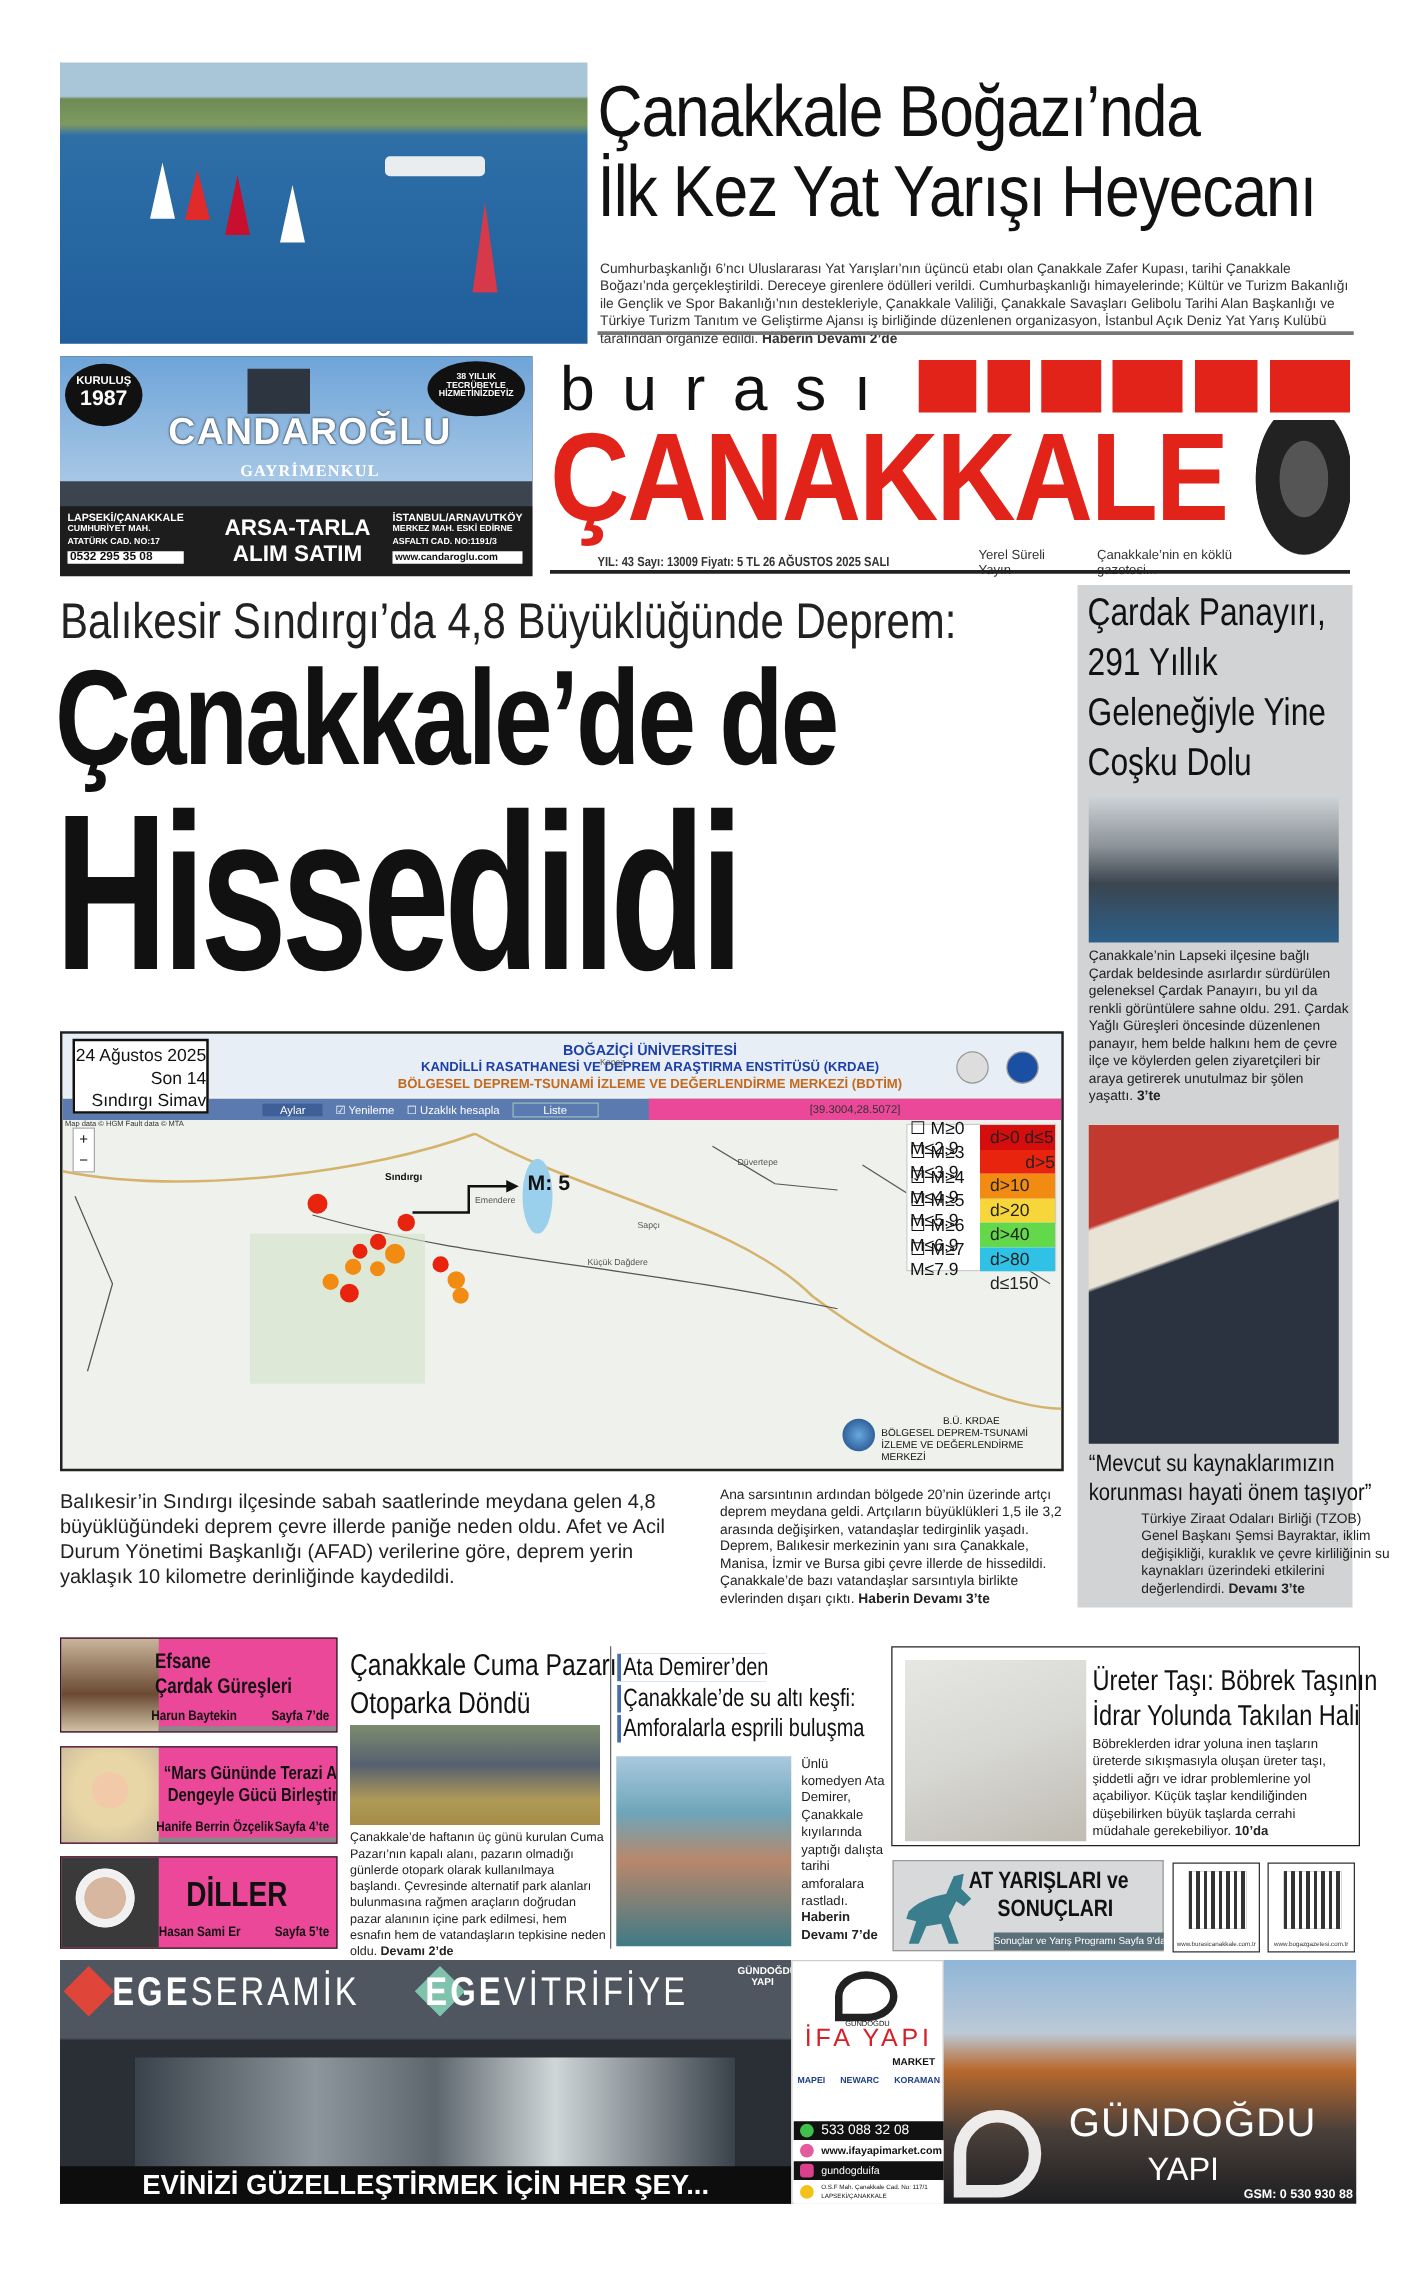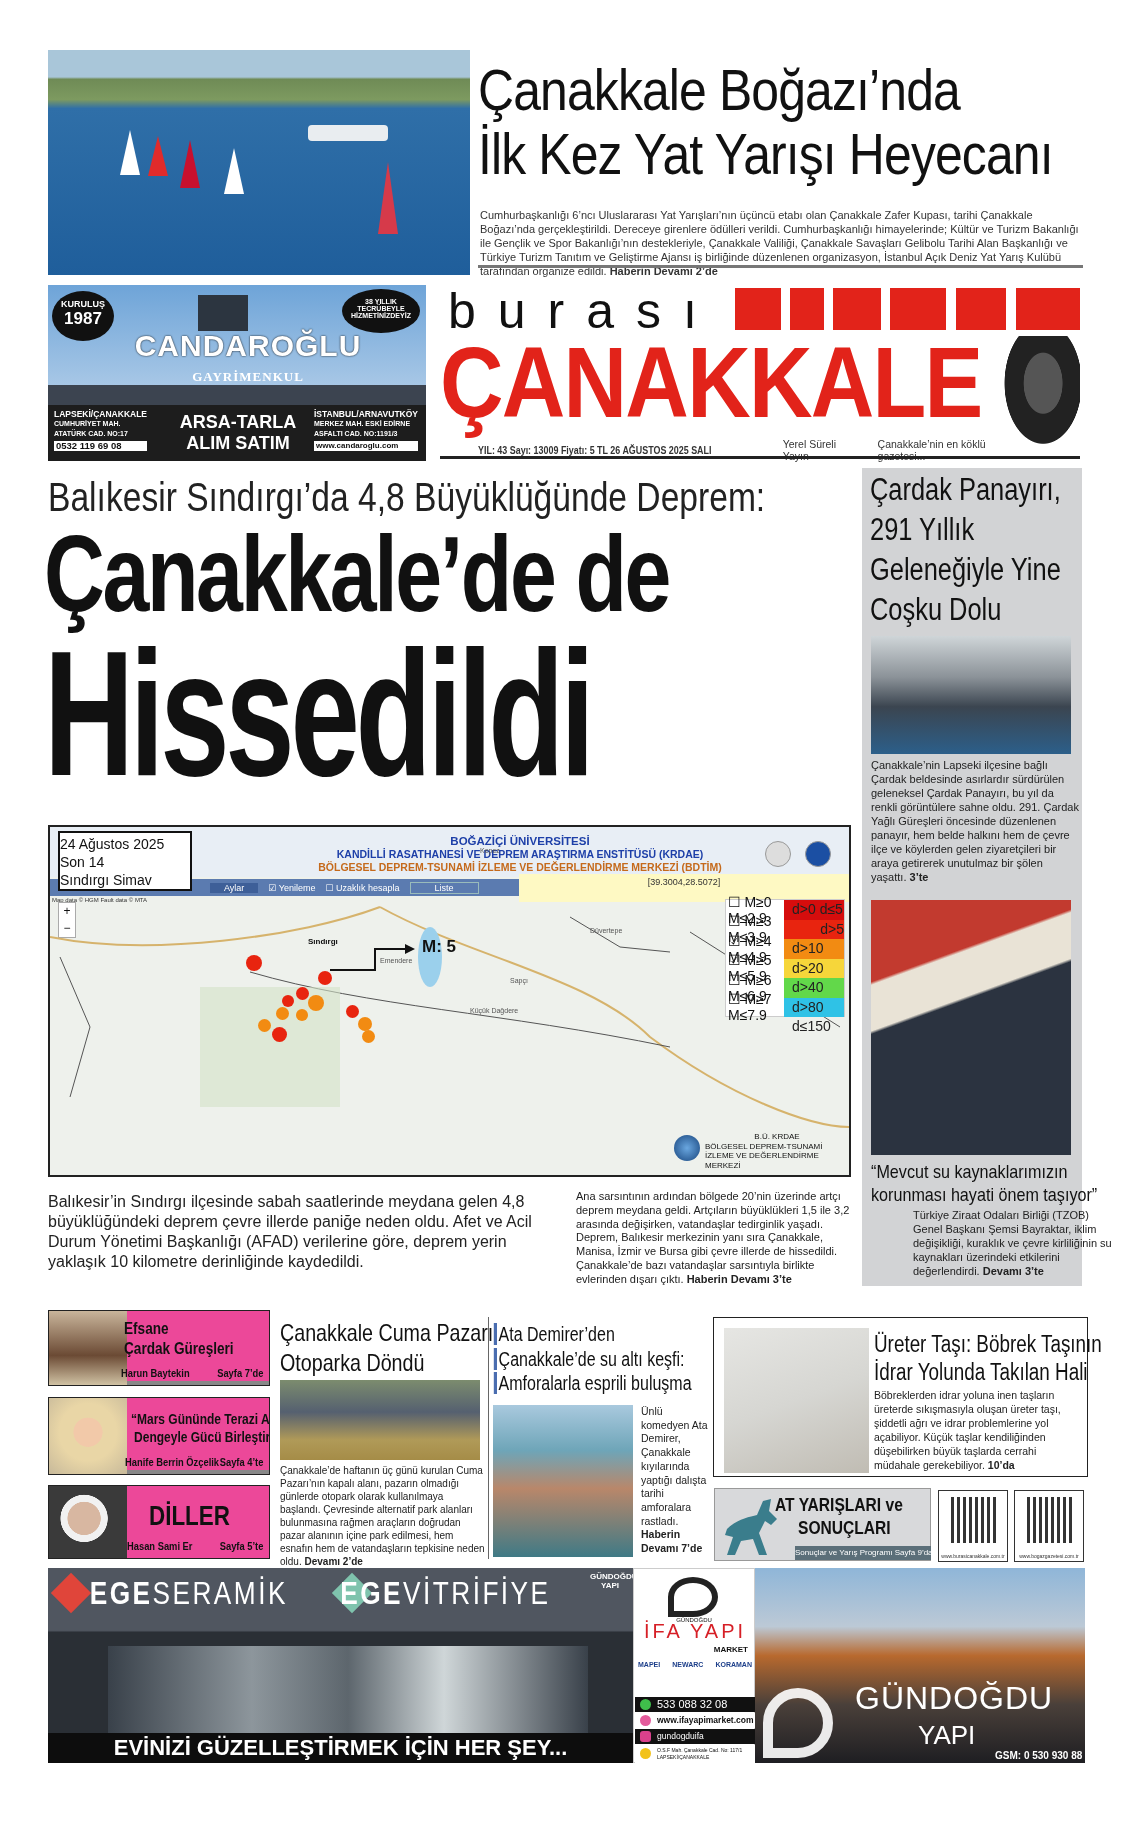--- a/index.html
+++ b/index.html
@@ -20,24 +20,24 @@
 #mast-info{left:478px;top:438px;width:525px;font-size:10.5px;color:#333;display:flex;gap:30px;align-items:center}
 #mast-rule{left:440px;top:456px;width:640px;height:3px;background:#222}
 #ataturk{left:998px;top:336px;width:82px;height:118px;background:radial-gradient(ellipse at 55% 40%,#555 0 30%,#222 31% 60%,#fff 61%)}
 
 #kicker{left:48px;top:475px;font-size:40px;transform:scaleX(.84);transform-origin:left top;white-space:nowrap;color:#222}
 #head1{left:44px;top:520px;font-size:108px;font-weight:900;letter-spacing:-3px;transform:scaleX(.78);transform-origin:left top;white-space:nowrap;line-height:1}
 #head2{left:44px;top:625px;font-size:178px;font-weight:900;letter-spacing:-6px;transform:scaleX(.70);transform-origin:left top;white-space:nowrap;line-height:1}
 
 #map{left:48px;top:825px;width:803px;height:352px;border:2px solid #222;background:#eef1ec;overflow:hidden}
 #map-header{position:absolute;left:0;top:0;width:100%;height:50px;background:#e8eef5}
-#map-date{position:absolute;left:8px;top:4px;width:134px;height:60px;background:#fff;border:2px solid #111;font-size:14px;line-height:18px;text-align:left;padding-top:2px}
+#map-date{position:absolute;left:8px;top:4px;width:109px;height:60px;background:#fff;border:2px solid #111;font-size:14px;line-height:18px;text-align:right;padding-top:2px}
 #map-inst{position:absolute;left:250px;top:8px;width:440px;text-align:center;font-weight:700;font-size:10.5px;line-height:13px}
 #map-toolbar{position:absolute;left:0;top:52px;width:100%;height:17px;background:#5b7bb0;display:flex;align-items:center;font-size:9px;color:#fff;gap:10px;padding-left:160px}
-#map-toolbar .coords{margin-left:auto;background:#fef9c3;color:#333;height:28px;line-height:17px;width:330px;text-align:center}
+#map-toolbar .coords{margin-left:auto;background:#ec4899;color:#333;height:17px;line-height:17px;width:330px;text-align:center}
 .quake{position:absolute;border-radius:50%}
 #legend{position:absolute;left:675px;top:72px;width:120px;height:118px;background:#fff;border:1px solid #ccc;font-size:14px}
 .lrow{display:flex;height:19.5px;align-items:center}
 .lrow .m{width:58px;padding-left:2px}
 .lrow .d{flex:1;height:100%;line-height:19.5px;padding-left:8px;color:#222}
 
 #lead{left:48px;top:1192px;width:516px;font-size:16px;line-height:20px;color:#222}
 #lead2{left:576px;top:1190px;width:276px;font-size:11px;line-height:13.8px;color:#222}
 
 #rcol{left:862px;top:468px;width:220px;height:818px;background:#d2d3d5}
@@ -113,21 +113,21 @@
     <div style="font-size:17px">1987</div>
   </div>
   <div style="position:absolute;right:6px;top:4px;width:78px;height:44px;border-radius:50%;background:#111;color:#fff;text-align:center;font-weight:900;font-size:7px;padding:9px 8px 0">38 YILLIK TECRÜBEYLE HİZMETİNİZDEYİZ</div>
   <div style="position:absolute;left:60px;top:44px;width:280px;text-align:center;font-size:30px;color:#fff;letter-spacing:1px;font-weight:700;text-shadow:0 0 2px #000">CANDAROĞLU</div>
   <div style="position:absolute;left:60px;top:84px;width:280px;text-align:center;font-size:13px;color:#fff;font-weight:700;font-family:'Liberation Serif',serif;letter-spacing:1px">GAYRİMENKUL</div>
   <div style="position:absolute;left:0;top:120px;width:100%;height:56px;background:#1d1d1d"></div>
   <div style="position:absolute;left:6px;top:124px;color:#fff;font-size:8.5px;font-weight:700;line-height:10px">
     <div>LAPSEKİ/ÇANAKKALE</div>
     <div style="font-size:7px">CUMHURİYET MAH.</div>
     <div style="font-size:7px">ATATÜRK CAD. NO:17</div>
-    <div style="background:#fff;color:#111;font-size:9.5px;padding:0 2px;margin-top:2px">0532 119 69 08</div>
+    <div style="background:#fff;color:#111;font-size:9.5px;padding:0 2px;margin-top:2px">0532 295 35 08</div>
   </div>
   <div style="position:absolute;left:130px;top:127px;width:120px;text-align:center;color:#fff;font-size:18px;line-height:21px;font-weight:700">
     <div>ARSA-TARLA</div>
     <div>ALIM SATIM</div>
   </div>
   <div style="position:absolute;left:266px;top:124px;color:#fff;font-size:8.5px;font-weight:700;line-height:10px">
     <div>İSTANBUL/ARNAVUTKÖY</div>
     <div style="font-size:7px">MERKEZ MAH. ESKİ EDİRNE</div>
     <div style="font-size:7px">ASFALTI CAD. NO:1191/3</div>
     <div style="background:#fff;color:#111;font-size:8px;padding:0 2px;margin-top:2px">www.candaroglu.com</div>

